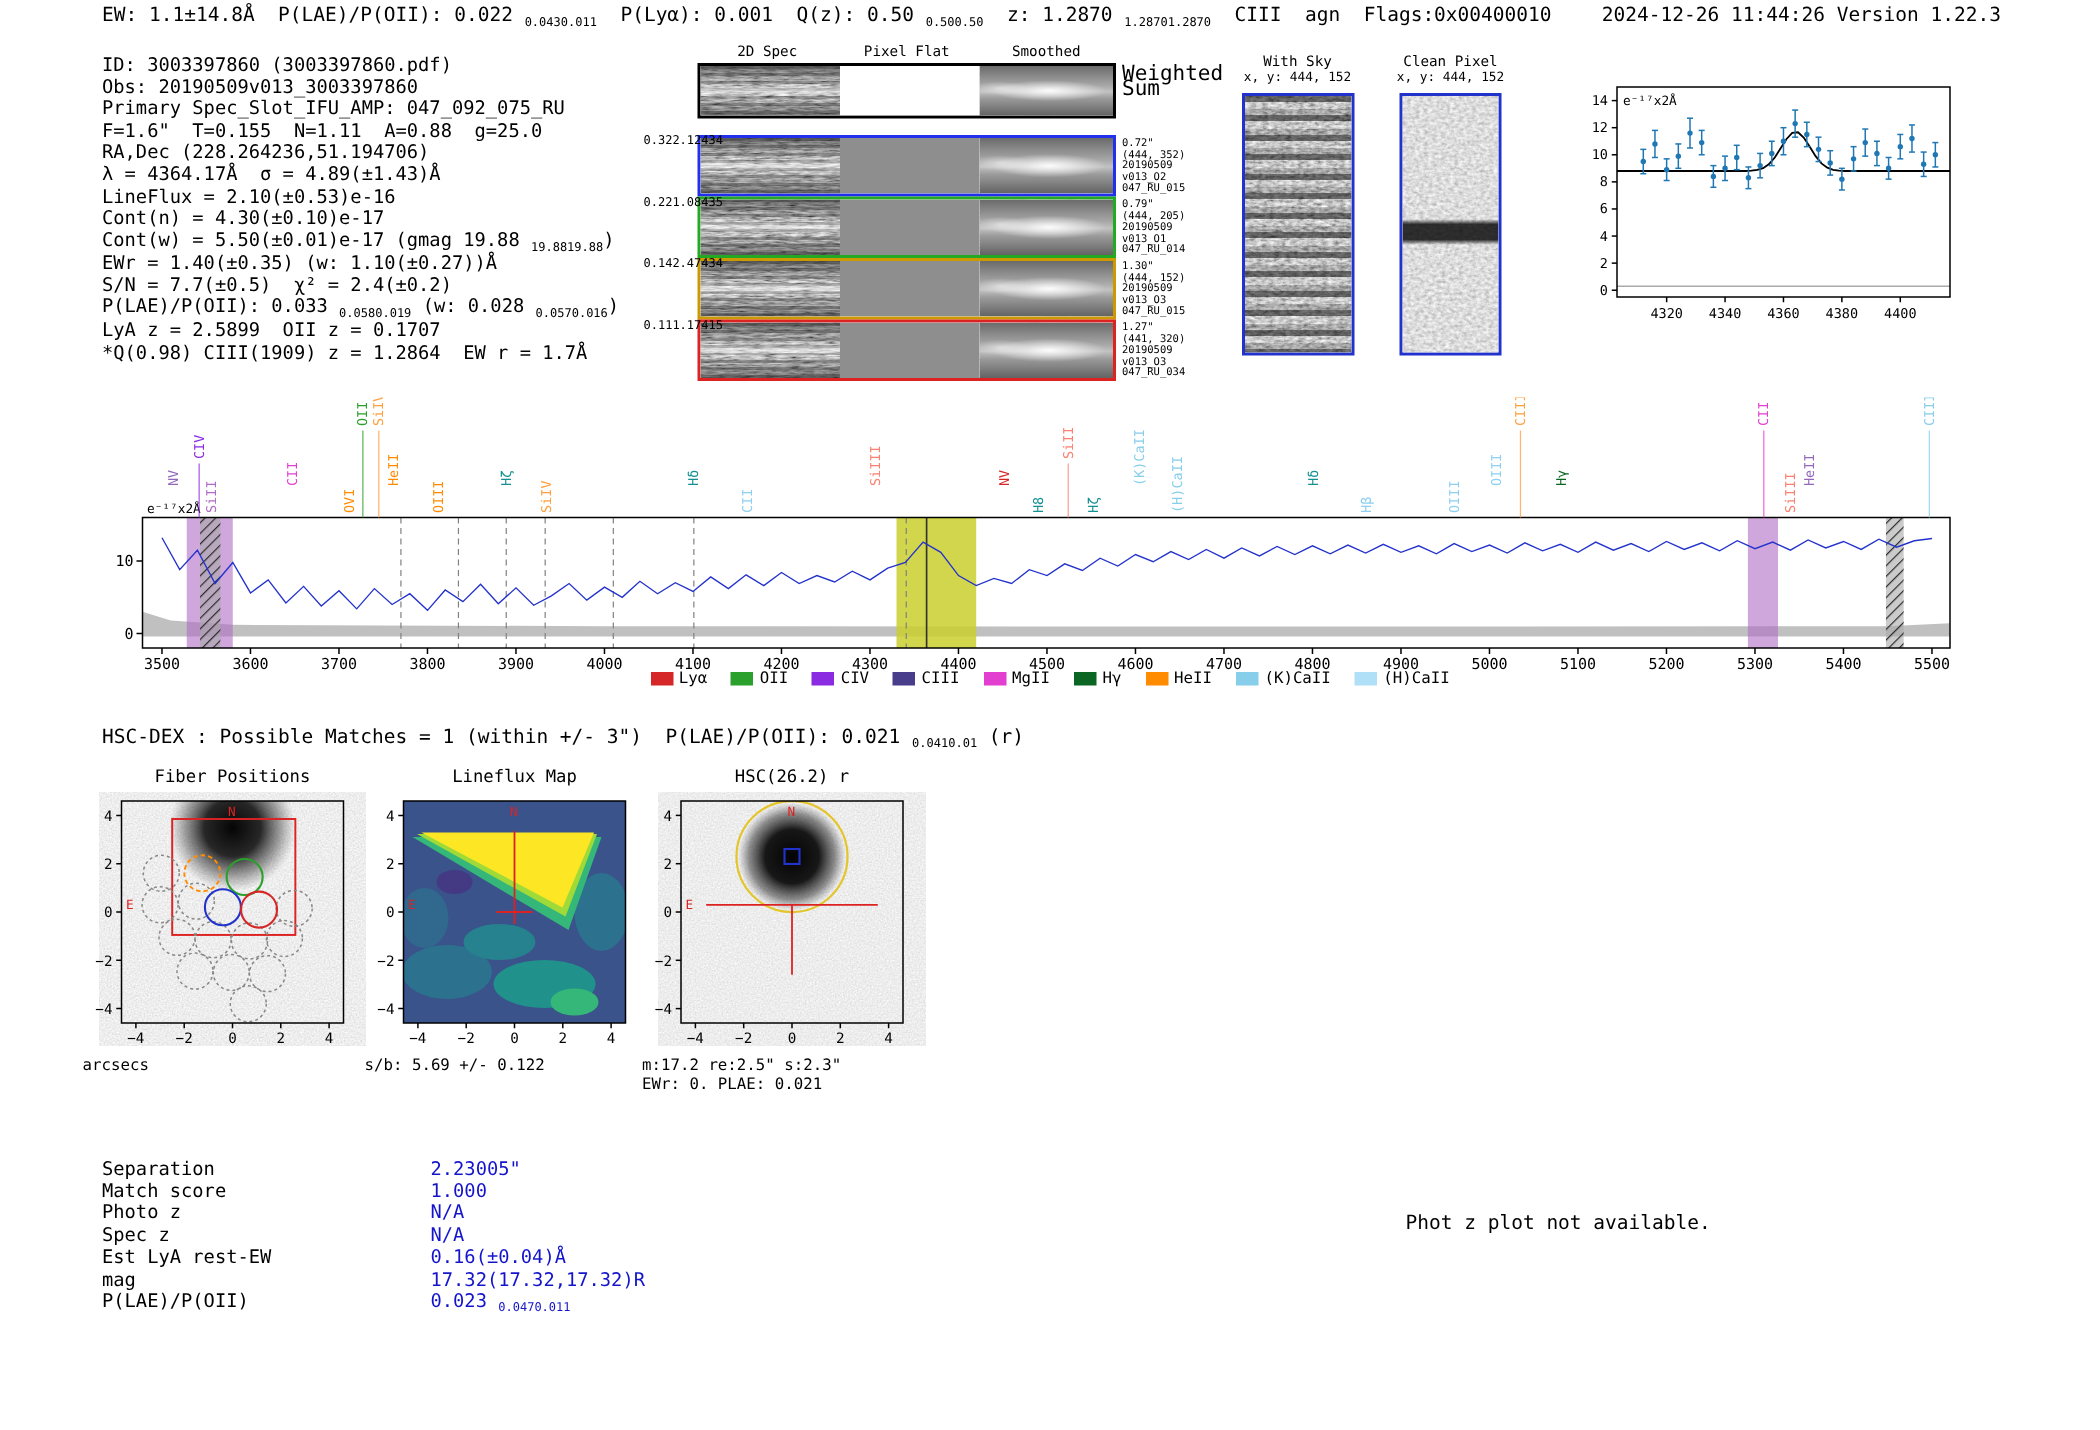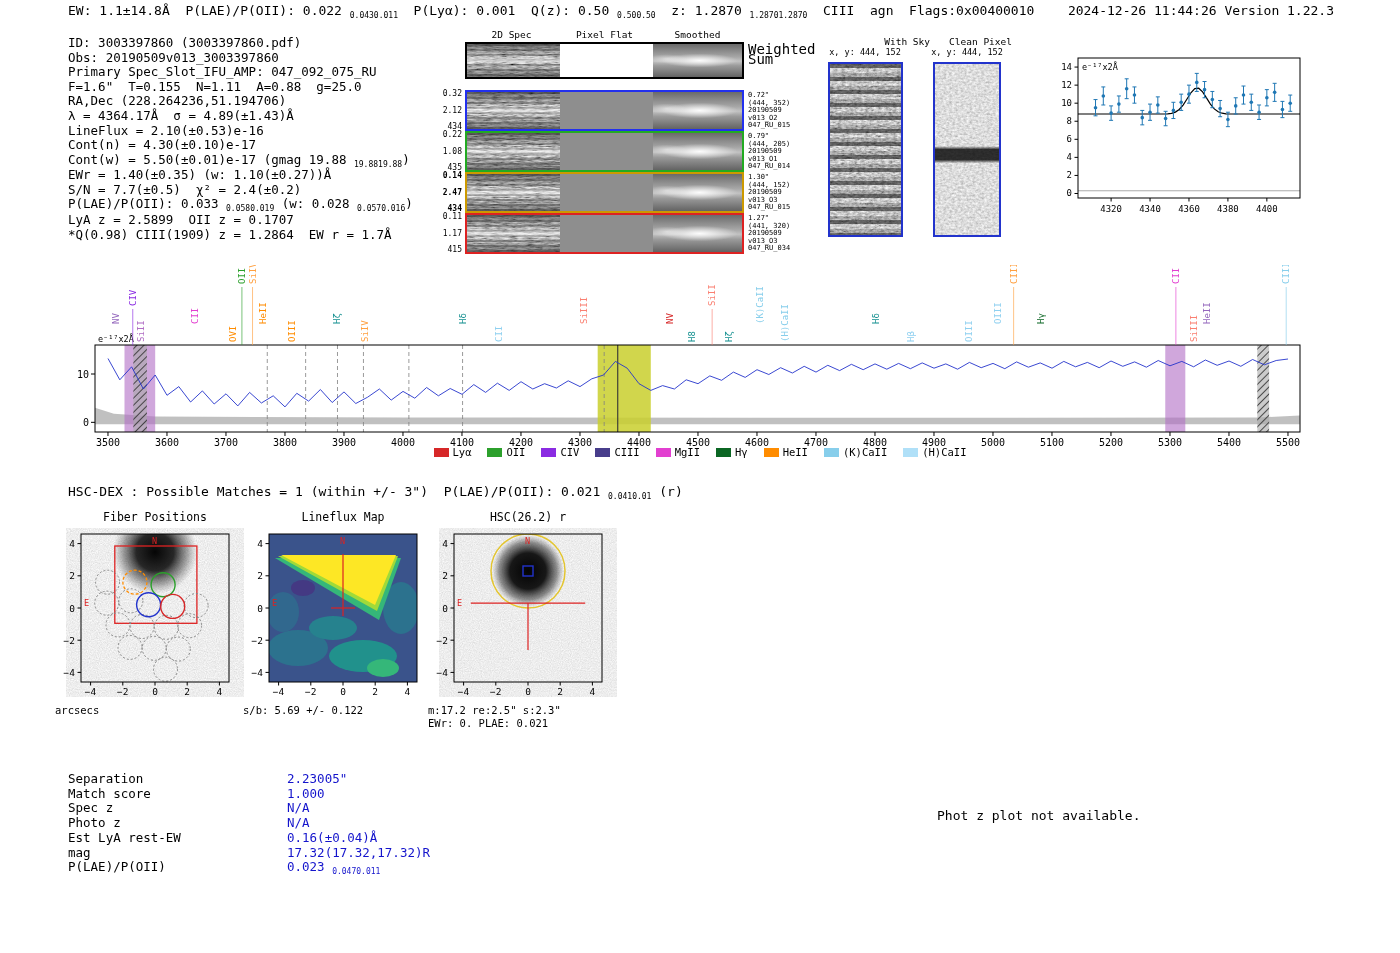--- a/index.html
+++ b/index.html
@@ -12,24 +12,24 @@
 #info{left:68px;top:36px;font-size:12.5px;line-height:14.6px}
 .cut-title{top:29px;font-size:9.5px;text-align:center}
 #cutouts{left:465px;top:42px;width:360px;height:260px}
 .cutrow{position:absolute;left:0;width:279px;border:2px solid #000;overflow:hidden}
 .cutseg{position:absolute;top:0;bottom:0;overflow:hidden}
 .ov{position:absolute;left:0;top:0;right:0;bottom:0}
 .ov-spec{background:linear-gradient(180deg,rgba(40,40,40,.55) 0%,rgba(200,200,200,.12) 38%,rgba(255,255,255,.55) 50%,rgba(200,200,200,.12) 62%,rgba(40,40,40,.5) 100%),repeating-linear-gradient(180deg,rgba(0,0,0,.28) 0 2px,rgba(0,0,0,0) 2px 5px)}
 .ov-smooth{background:radial-gradient(ellipse 55% 28% at 50% 50%,rgba(255,255,255,.95),rgba(255,255,255,0) 75%),radial-gradient(ellipse 30% 20% at 15% 45%,rgba(255,255,255,.5),rgba(255,255,255,0) 70%),linear-gradient(180deg,#6a6a6a,#a8a8a8 40%,#c2c2c2 52%,#9a9a9a 66%,#636363)}
 .ov-sky{background:repeating-linear-gradient(180deg,rgba(0,0,0,.5) 0 4px,rgba(255,255,255,.08) 4px 9px,rgba(0,0,0,.15) 9px 13px)}
 .ov-clean{background:linear-gradient(180deg,rgba(0,0,0,0) 0 48%,rgba(0,0,0,.8) 50% 56%,rgba(0,0,0,0) 58%)}
-.cutleft{position:absolute;left:-36px;width:33px;display:flex;flex-direction:column;justify-content:space-between;text-align:right;font-size:8px;line-height:8px}
+.cutleft{position:absolute;left:-36px;width:33px;display:flex;flex-direction:row;justify-content:space-between;text-align:right;font-size:8px;line-height:8px}
 .cutnote{position:absolute;left:283px;width:72px;font-size:7px;line-height:7.6px}
 .cutnote.big{font-size:14px;line-height:10px}
-.stamp-title{font-size:9.5px;text-align:right;line-height:11px}
+.stamp-title{font-size:9.5px;text-align:center;line-height:11px}
 .stamp-sub{font-size:8.5px;text-align:center}
 .stamp{border:2px solid #2233cc;overflow:hidden;position:absolute}
 #legend{left:85px;top:446px;width:1230px;display:flex;justify-content:center;gap:16px;font-size:10.5px;align-items:center}
 .lg-item{display:inline-flex;align-items:center;gap:4px}
 .lg-swatch{display:inline-block;width:15px;height:9px}
 #hscline{left:68px;top:484px;font-size:13px}
 .panel{position:absolute;width:200px}
 .panel-title{text-align:center;font-size:11.5px;height:18px}
 .panel-xlabel{text-align:left;font-size:10.5px;line-height:13px}
 #matchtable{left:68px;top:772px;font-size:12.5px;line-height:14.7px}
@@ -244,21 +244,21 @@
                 <feFuncB type="linear" slope="1.6" intercept="-0.3"></feFuncB>
                 <feFuncA type="linear" slope="0" intercept="1"></feFuncA>
               </feComponentTransfer>
             </filter>
           </defs>
           <rect x="0" y="0" width="93" height="37" filter="url(#nz8)"></rect>
         </svg>
         <div class="ov ov-smooth"></div>
       </div>
     </div>
-    <div class="cutleft" style="top: 130px; height: 41px; font-weight: bold;">
+    <div class="cutleft" style="top: 130px; height: 41px;">
       <div>0.14</div>
       <div>2.47</div>
       <div>434</div>
     </div>
     <div class="cutnote" style="top: 132px;">
       <div>1.30"</div>
       <div>(444, 152)</div>
       <div>20190509</div>
       <div>v013_O3</div>
       <div>047_RU_015</div>
@@ -829,20 +829,20 @@
       <line x1="22.5" x2="26" y1="15.599999999999994" y2="15.599999999999994" stroke="#000000"></line>
       <text x="20" y="19.099999999999994" text-anchor="end" font-size="9.5">4</text>
     </svg>
   <div class="panel-xlabel">m:17.2  re:2.5"  s:2.3"</div>
   <div class="panel-xlabel">EWr: 0. PLAE: 0.021</div>
 </div>
 
 <div id="matchtable" class="abs">
     <div class="mt-row"><span class="mt-label">Separation</span><span class="mt-value segline"><span>2.23005"</span></span></div>
     <div class="mt-row"><span class="mt-label">Match score</span><span class="mt-value segline"><span>1.000</span></span></div>
+    <div class="mt-row"><span class="mt-label">Photo z</span><span class="mt-value segline"><span>N/A</span></span></div>
     <div class="mt-row"><span class="mt-label">Spec z</span><span class="mt-value segline"><span>N/A</span></span></div>
-    <div class="mt-row"><span class="mt-label">Photo z</span><span class="mt-value segline"><span>N/A</span></span></div>
     <div class="mt-row"><span class="mt-label">Est LyA rest-EW</span><span class="mt-value segline"><span>0.16(±0.04)Å</span></span></div>
     <div class="mt-row"><span class="mt-label">mag</span><span class="mt-value segline"><span>17.32(17.32,17.32)R</span></span></div>
     <div class="mt-row"><span class="mt-label">P(LAE)/P(OII)</span><span class="mt-value segline"><span>0.023 </span><span class="frac"><span>0.047</span><span>0.011</span></span></span></div>
   </div>
 
 <div id="photz" class="abs">Phot z plot not available.</div>
 
 </body></html>

